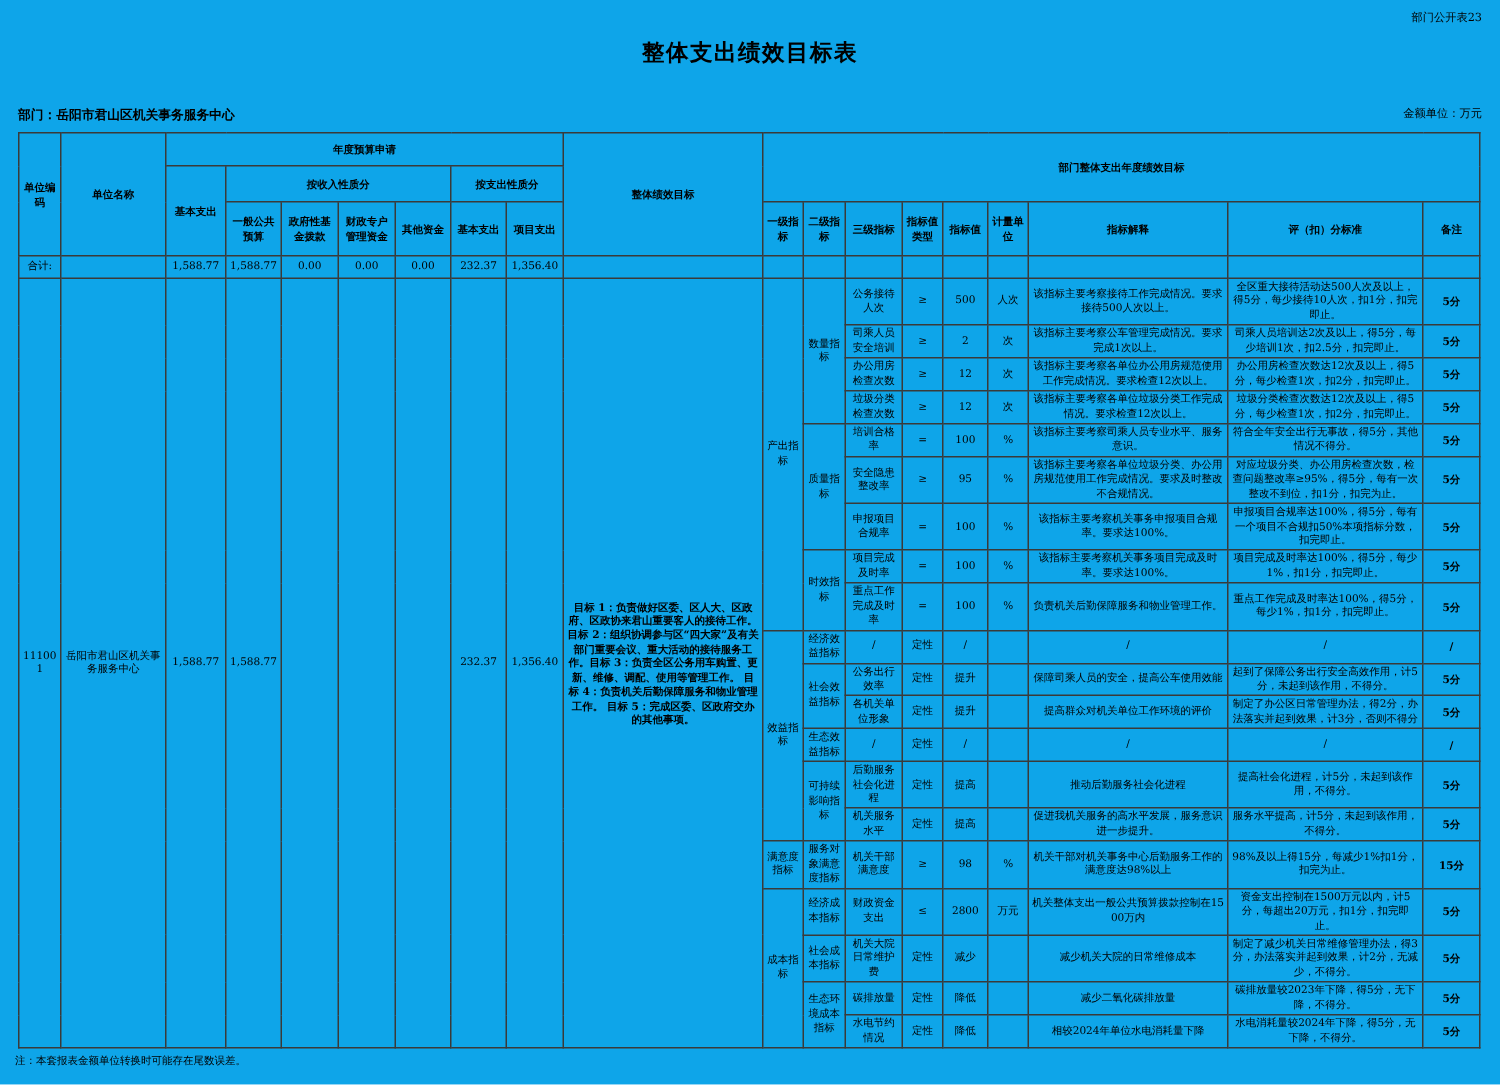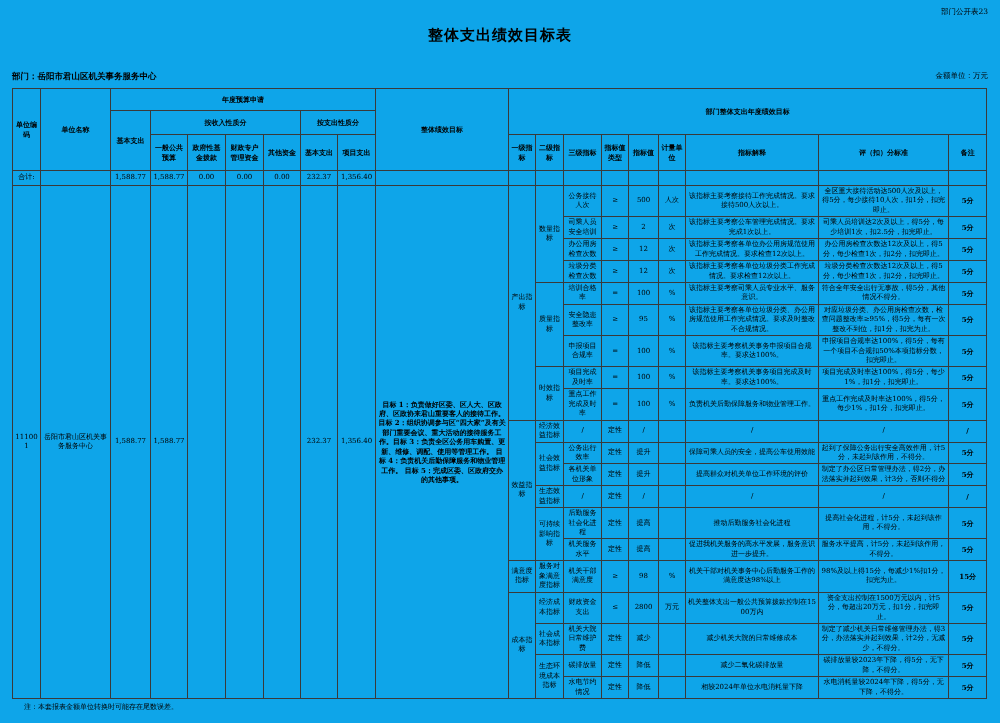--- a/index.html
+++ b/index.html
@@ -18,21 +18,21 @@
     text-align:center; vertical-align:middle; word-break:break-all; overflow:hidden;
   }
   td.hd { font-weight:bold; font-size:7.5px; line-height:1.4; }
   td.num { text-align:right; padding-right:3px; }
   td.txt { text-align:left; padding:2px 3px; }
   td.goal { text-align:left; padding:3px 4px; line-height:1.55; font-size:7px;font-weight:bold; }
   td.note { text-align:left; padding-left:2px;font-weight:bold; }
   tr.hrow1 { height:22px; } tr.hrow2 { height:24px; } tr.hrow3 { height:36px; }
   tr.total { height:15px;padding-left:32px; }
   tr.irow { height:21px; }
-  .footnote { margin:3px 0 0 24px; font-size:7px; }
+  .footnote { margin:3px 0 0 10px; font-size:7px; }
 </style>
 </head>
 <body>
 
 <div class="page">
   <div class="corner">部门公开表23</div>
   <div class="title">整体支出绩效目标表</div>
   <div class="meta">
     <span class="dept">部门：岳阳市君山区机关事务服务中心</span>
     <span class="unit">金额单位：万元</span>

